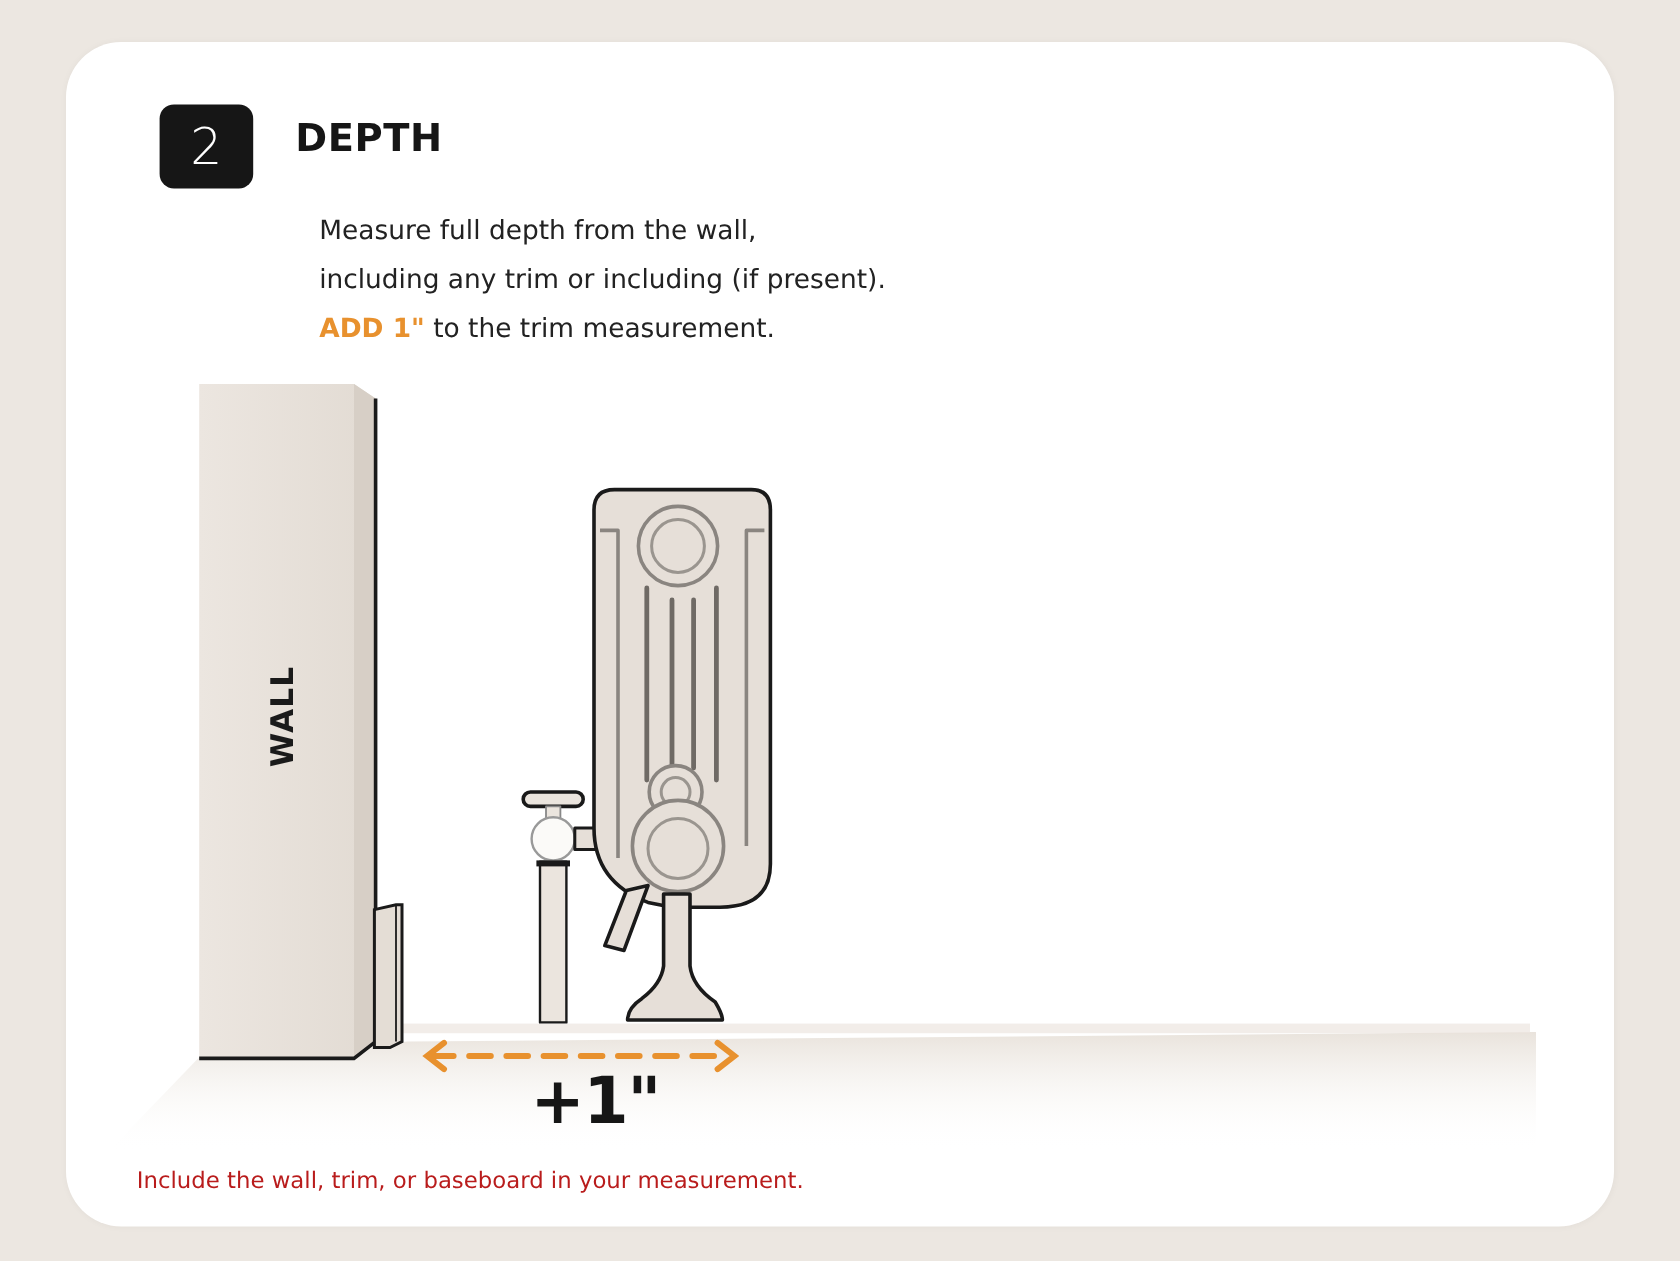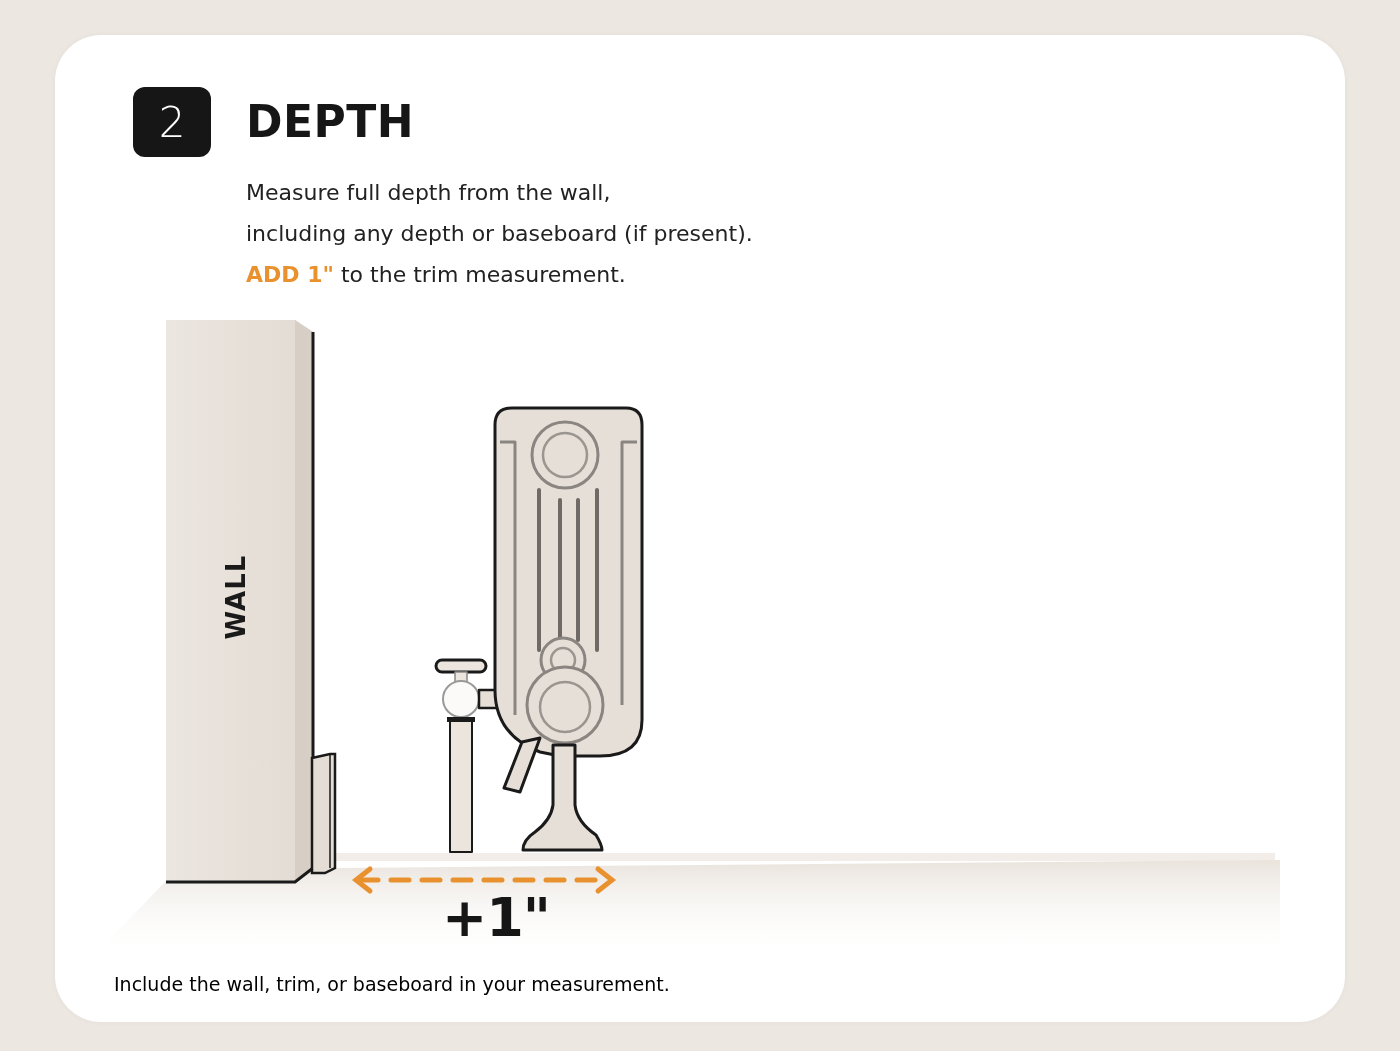--- a/index.html
+++ b/index.html
@@ -1,40 +1,40 @@
 <!DOCTYPE html>
 <html><head>
 <meta charset="utf-8">
 <style>
   html,body{margin:0;padding:0;}
   body{width:1400px;height:1051px;background:#ece7e1;position:relative;overflow:hidden;font-family:"DejaVu Sans","Liberation Sans",sans-serif;}
   .card{position:absolute;left:55px;top:35px;width:1290px;height:987px;background:#ffffff;border-radius:46px;box-shadow:0 0 6px rgba(0,0,0,0.04);}
   .step-badge{position:absolute;left:133px;top:87px;width:78px;height:70px;background:#161616;border-radius:12px;color:#fff;display:flex;align-items:center;justify-content:center;font-size:42px;font-weight:300;}
-  .title{position:absolute;left:246px;top:96px;font-size:44px;font-weight:bold;color:#161616;letter-spacing:0.5px;}
+  .title{position:absolute;left:246px;top:96px;font-size:32px;font-weight:bold;color:#161616;letter-spacing:0.5px;}
   .desc{position:absolute;left:246px;top:172px;font-size:22px;color:#222;line-height:41px;}
-  .desc .line{display:block;white-space:nowrap;}
+  .desc .line{display:block;white-space:nowrap;margin-left:20px;}
   .accent{color:#e8912e;font-weight:bold;}
-  .footnote{position:absolute;left:114px;top:973px;font-size:19px;color:#000000;white-space:nowrap;}
+  .footnote{position:absolute;left:114px;top:973px;font-size:19px;color:#b91c1c;white-space:nowrap;}
   .wall-label{position:absolute;left:236px;top:597px;transform:translate(-50%,-50%) rotate(-90deg);font-size:26px;font-weight:bold;color:#1a1a1a;letter-spacing:1px;}
   .dim-label{position:absolute;left:442px;top:886px;font-size:54px;font-weight:bold;color:#161616;letter-spacing:-1px;}
   svg.art{position:absolute;left:0;top:0;}
 </style>
 </head>
 <body>
 
 <div class="card"></div>
 
 <div class="step-badge">
   <span>2</span>
 </div>
 <div class="title">DEPTH</div>
 
 <div class="desc">
   <span class="line">Measure full depth from the wall,</span>
-  <span class="line">including any depth or baseboard (if present).</span>
+  <span class="line">including any trim or including (if present).</span>
   <span class="line"><span class="accent">ADD 1"</span><span> to the trim measurement.</span></span>
 </div>
 
 <svg class="art" width="1400" height="1051" viewBox="0 0 1400 1051">
   <defs>
     <linearGradient id="floorGrad" x1="0" y1="0" x2="0" y2="1">
       <stop offset="0" stop-color="#e9e3dc"></stop>
       <stop offset="1" stop-color="#ffffff" stop-opacity="0"></stop>
     </linearGradient>
     <linearGradient id="floorFade" x1="0" y1="0" x2="1" y2="0">

